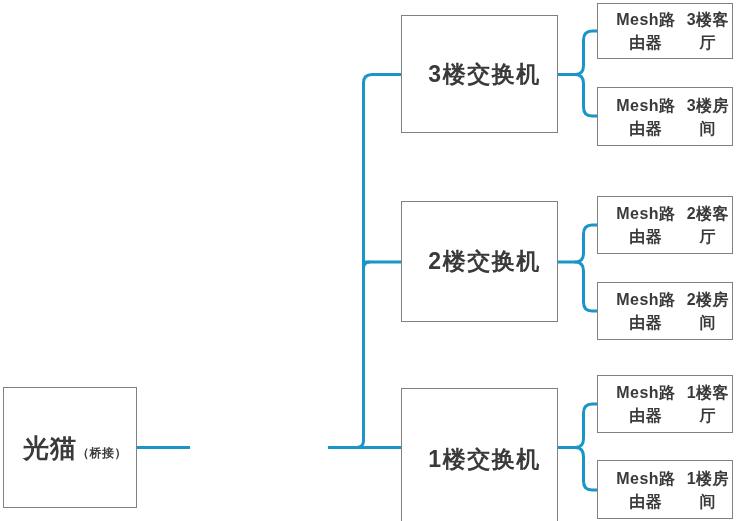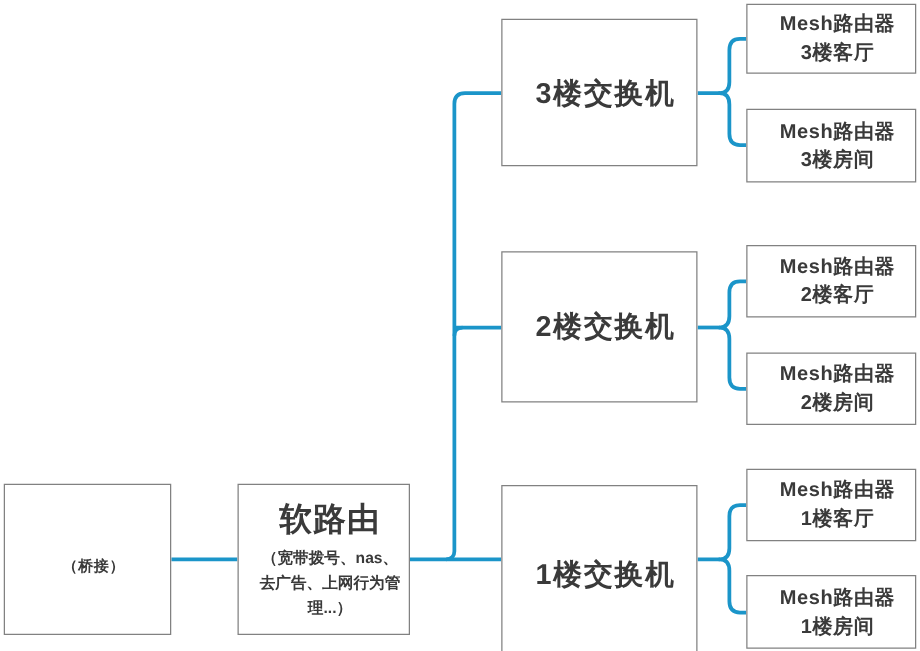--- a/index.html
+++ b/index.html
@@ -24,21 +24,21 @@
     stroke-linejoin: round;
   }
   .node {
     position: absolute;
     box-sizing: border-box;
     background: #ffffff;
     border: 1.5px solid #818181;
     color: #3a3a3a;
     font-weight: bold;
     display: flex;
-    flex-direction: column;
+    flex-direction: row;
     align-items: center;
     justify-content: center;
     text-align: center;
     z-index: 2;
     padding-left: 10px;
   }
   .node .title { font-size: 26px; line-height: 30px; letter-spacing: 1px; }
   .node .sub { font-size: 12px; line-height: 16px; margin-top: 10px; letter-spacing: 0.5px; }
   .node.router .sub {
     font-size: 12.5px;
@@ -81,27 +81,24 @@
     <path d="M597 31 H592 Q583.5 31 583.5 40 V65.5 Q583.5 74.5 575.5 74.5 Q583.5 74.5 583.5 83.5 V107 Q583.5 116 592 116 H597"></path>
 
     <path d="M558 262 H576"></path>
     <path d="M597 225 H592 Q583.5 225 583.5 234 V253 Q583.5 262 575.5 262 Q583.5 262 583.5 271 V302 Q583.5 311 592 311 H597"></path>
 
     <path d="M558 447.5 H576"></path>
     <path d="M597 404 H592 Q583.5 404 583.5 413 V438.5 Q583.5 447.5 575.5 447.5 Q583.5 447.5 583.5 456.5 V481 Q583.5 490 592 490 H597"></path>
   </svg>
 
   <div class="node" id="node-modem">
+    <div class="title">光猫</div>
     <div class="sub">（桥接）</div>
   </div>
 
-  <div class="node router" id="node-router">
-    <div class="title">软路由</div>
-    <div class="sub">（宽带拨号、nas、去广告、上网行为管理...）</div>
-  </div>
 
   <div class="node switch" id="node-switch3">
     <div class="switch-label">3楼交换机</div>
   </div>
 
   <div class="node switch" id="node-switch2">
     <div class="switch-label">2楼交换机</div>
   </div>
 
   <div class="node switch" id="node-switch1">

